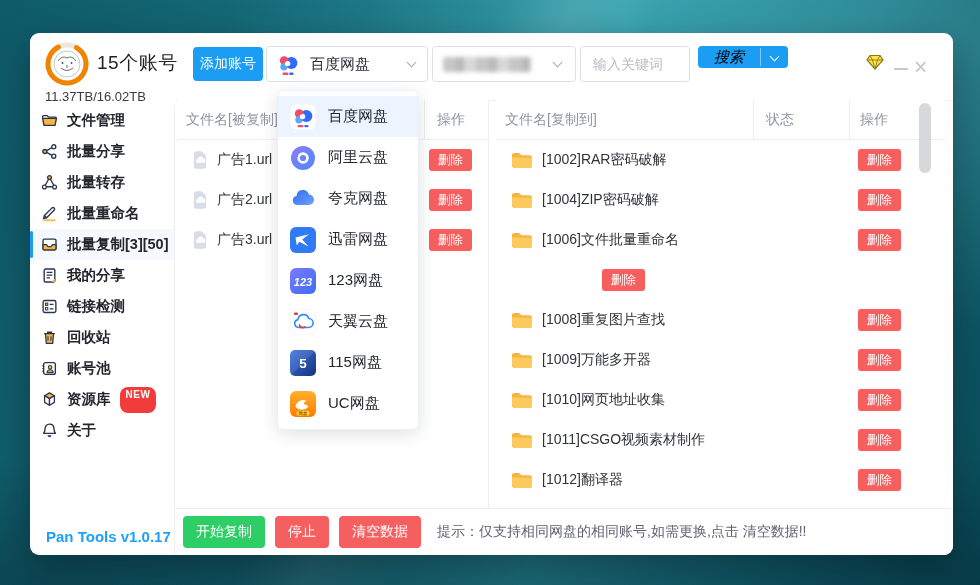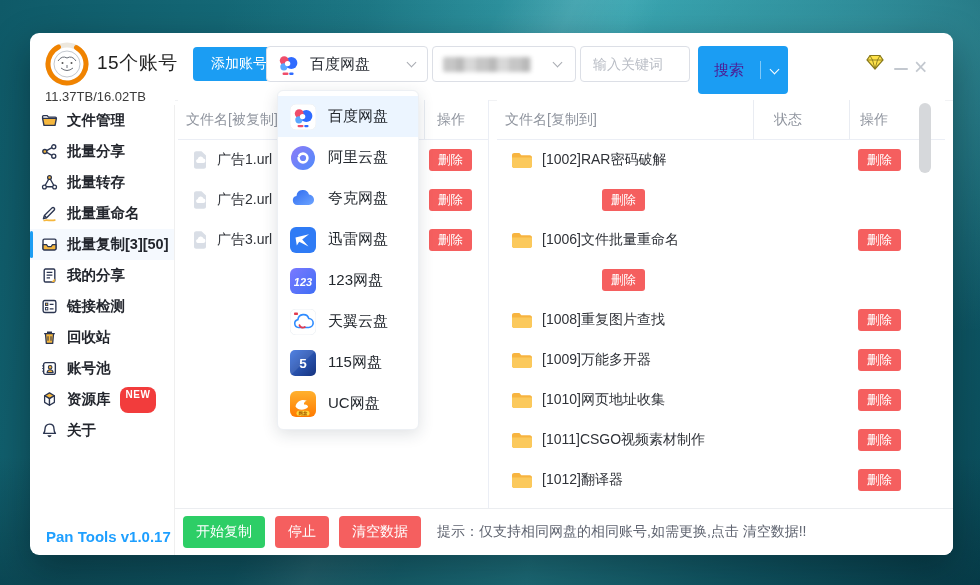--- a/index.html
+++ b/index.html
@@ -25,21 +25,21 @@
     position:absolute; left:30px; top:33px; width:923px; height:522px;
     background:#fff; border-radius:9px;
     box-shadow:0 14px 38px rgba(0,10,16,.40);
   }
   
   .logo { position:absolute; left:14px; top:8px; width:46px; height:46px; }
   .acct-count { position:absolute; left:67px; top:17px; font-size:19px; color:#222; font-weight:500; letter-spacing:.5px;}
   .storage { position:absolute; left:15px; top:56px; font-size:13px; color:#3b3b3b; }
   .btn { border:none; cursor:pointer; font-family:inherit; }
   .btn-add {
-    position:absolute; left:163px; top:14px; height:34px; padding:0 18px;
+    position:absolute; left:163px; top:14px; height:34px; padding:0 7px;
     background:#1b9df3; color:#fff; font-size:14px; border-radius:4px;
   }
   .select {
     position:absolute; top:13px; height:36px; background:#fff;
     border:1px solid #dcdfe6; border-radius:4px;
     display:flex; align-items:center;
   }
   .sel-drive { left:236px; width:162px; padding:0 8px; }
   .sel-account { left:402px; width:144px; padding:0 10px; }
   .sel-label { font-size:15px; color:#2b2f36; margin-left:9px; }
@@ -52,22 +52,22 @@
     width:88px; height:15px; border-radius:2px; filter:blur(2px);
     background:repeating-linear-gradient(90deg,#c6c6c6 0 13px,#b9b9b9 13px 21px,#d8d8d8 21px 33px);
   }
   .input-kw {
     position:absolute; left:550px; top:13px; width:110px; height:36px;
     border:1px solid #dcdfe6; border-radius:4px; padding:0 12px; font-size:14px; color:#333;
     font-family:inherit; outline:none;
   }
   .input-kw::placeholder { color:#b9bdc5; }
   .btn-search {
-    position:absolute; left:668px; top:13px; width:90px; height:48px;
-    background:#1b9df3; border-radius:4px; display:flex; align-items:center; color:#4c1d95;
+    position:absolute; left:668px; top:13px; width:90px; height:22px;
+    background:#1b9df3; border-radius:4px; display:flex; align-items:center; color:#000000;font-style:italic;
   }
   .btn-search .lbl { flex:1; text-align:center; font-size:15px; cursor:pointer;}
   .btn-search .div { width:1px; height:18px; background:rgba(255,255,255,.45); }
   .btn-search .caret { width:27px; display:flex; justify-content:center; cursor:pointer; }
   .btn-search .caret i {
     width:7px; height:7px; border-right:1.7px solid #fff; border-bottom:1.7px solid #fff;
     transform:rotate(45deg); margin-top:-2px;
   }
   .win-ctrl { position:absolute; top:0; cursor:pointer; }
   .gem { left:836px; top:21px; }
@@ -92,21 +92,21 @@
     position:absolute; left:16px; bottom:10px; font-size:15px; font-weight:bold; color:#1e9fff;
   }
   
   .main-sep { position:absolute; left:145px; right:0; top:67px; border-top:1px solid #f1f2f4; }
   .tbl { position:absolute; top:67px; height:408px; background:#fff; }
   .tbl-src { left:148px; width:311px; border-right:1px solid #ebeef5; }
   .tbl-dst { left:467px; width:448px; }
   .thead { display:flex; height:40px; align-items:center; border-bottom:1px solid #ebeef5; }
   .th { font-size:14px; color:#8f949e; }
   .th-name { flex:1; padding-left:8px; }
-  .th-status { width:96px; padding-left:20px; border-left:1px solid #e9ecf2; height:100%; display:flex; align-items:center; }
+  .th-status { width:96px; padding-left:12px; border-left:1px solid #e9ecf2; height:100%; display:flex; align-items:center; }
   .th-act { width:64px; padding-left:12px; border-left:1px solid #e9ecf2; height:100%; display:flex; align-items:center; }
   .tbl-dst .th-act { width:96px; padding-left:10px; }
   .rows-clip { height:368px; overflow:hidden; }
   .row { display:flex; align-items:center; height:40px; }
   .cell-name { flex:1; display:flex; align-items:center; gap:9px; padding-left:14px; min-width:0; }
   .cell-name span { font-size:14px; color:#2f3238; white-space:nowrap; overflow:hidden; }
   .cell-status { width:96px; }
   .cell-act { width:64px; padding-left:5px; }
   .tbl-dst .cell-act { width:96px; padding-left:9px; }
   .del-btn {
@@ -364,20 +364,27 @@
               </svg>
               <span>[1002]RAR密码破解</span>
             </div>
             <div class="cell-status"></div>
             <div class="cell-act">
               <button class="btn del-btn">删除</button>
             </div>
           </div>
 
           <div class="row">
+            <div class="cell-name">
+              <svg width="22" height="17" viewBox="0 0 22 17">
+                <path d="M1 3.1C1 1.9 2 1 3.2 1h5.2l1.9 2.3h8.5c1.2 0 2.2 1 2.2 2.2v8.3c0 1.2-1 2.2-2.2 2.2H3.2C2 16 1 15 1 13.8z" fill="#f7b440"></path>
+                <path d="M1 5.5h20v8.3c0 1.2-1 2.2-2.2 2.2H3.2C2 16 1 15 1 13.8z" fill="#fbc95c"></path>
+              </svg>
+              <span>[1004]ZIP密码破解</span>
+            </div>
             <div class="cell-status"></div>
             <div class="cell-act">
               <button class="btn del-btn">删除</button>
             </div>
           </div>
 
           <div class="row">
             <div class="cell-name">
               <svg width="22" height="17" viewBox="0 0 22 17">
                 <path d="M1 3.1C1 1.9 2 1 3.2 1h5.2l1.9 2.3h8.5c1.2 0 2.2 1 2.2 2.2v8.3c0 1.2-1 2.2-2.2 2.2H3.2C2 16 1 15 1 13.8z" fill="#f7b440"></path>

